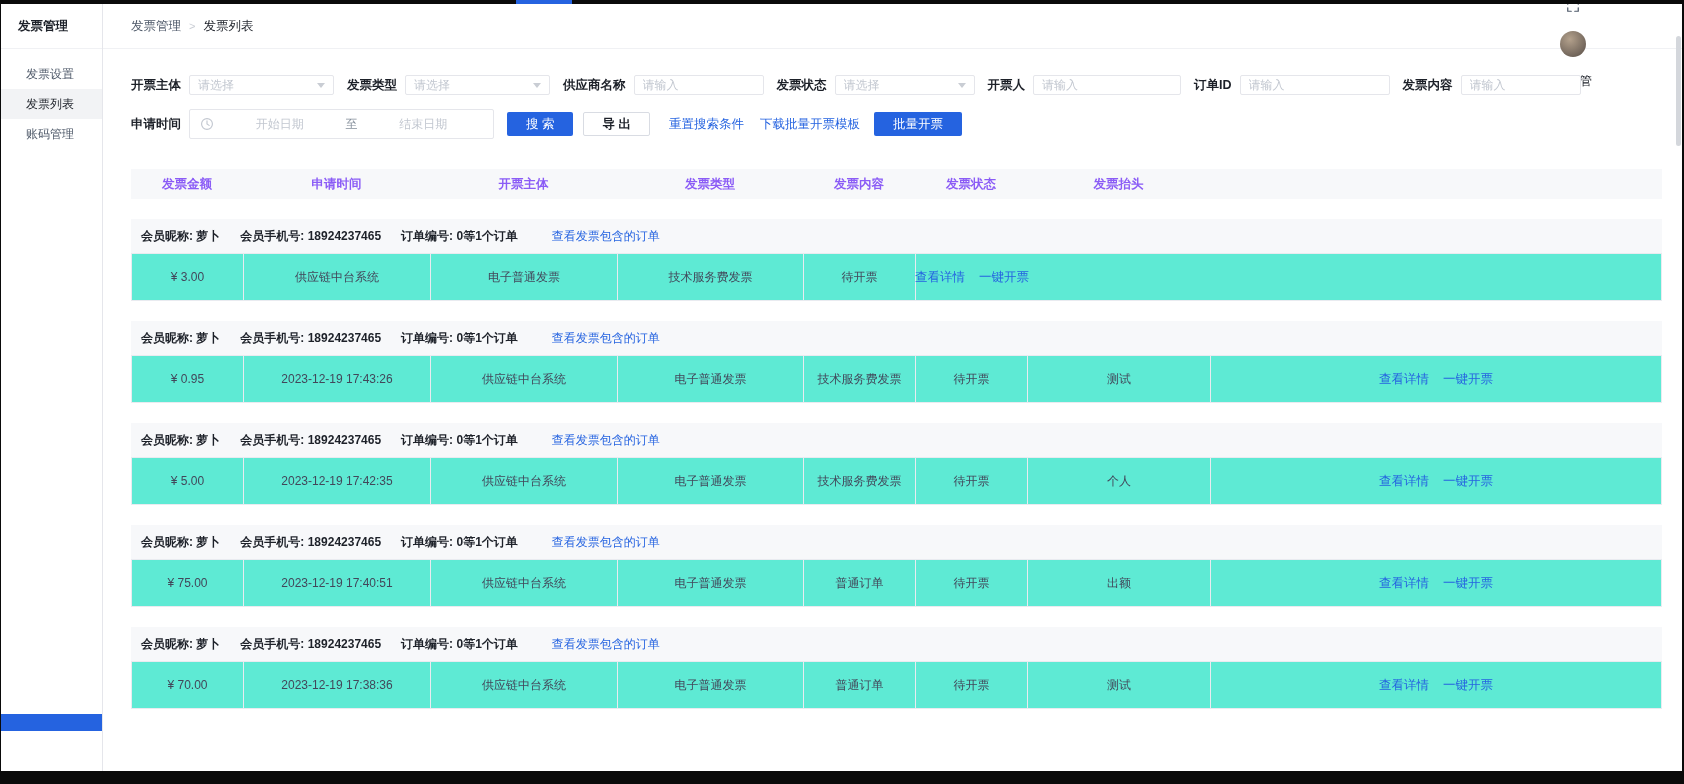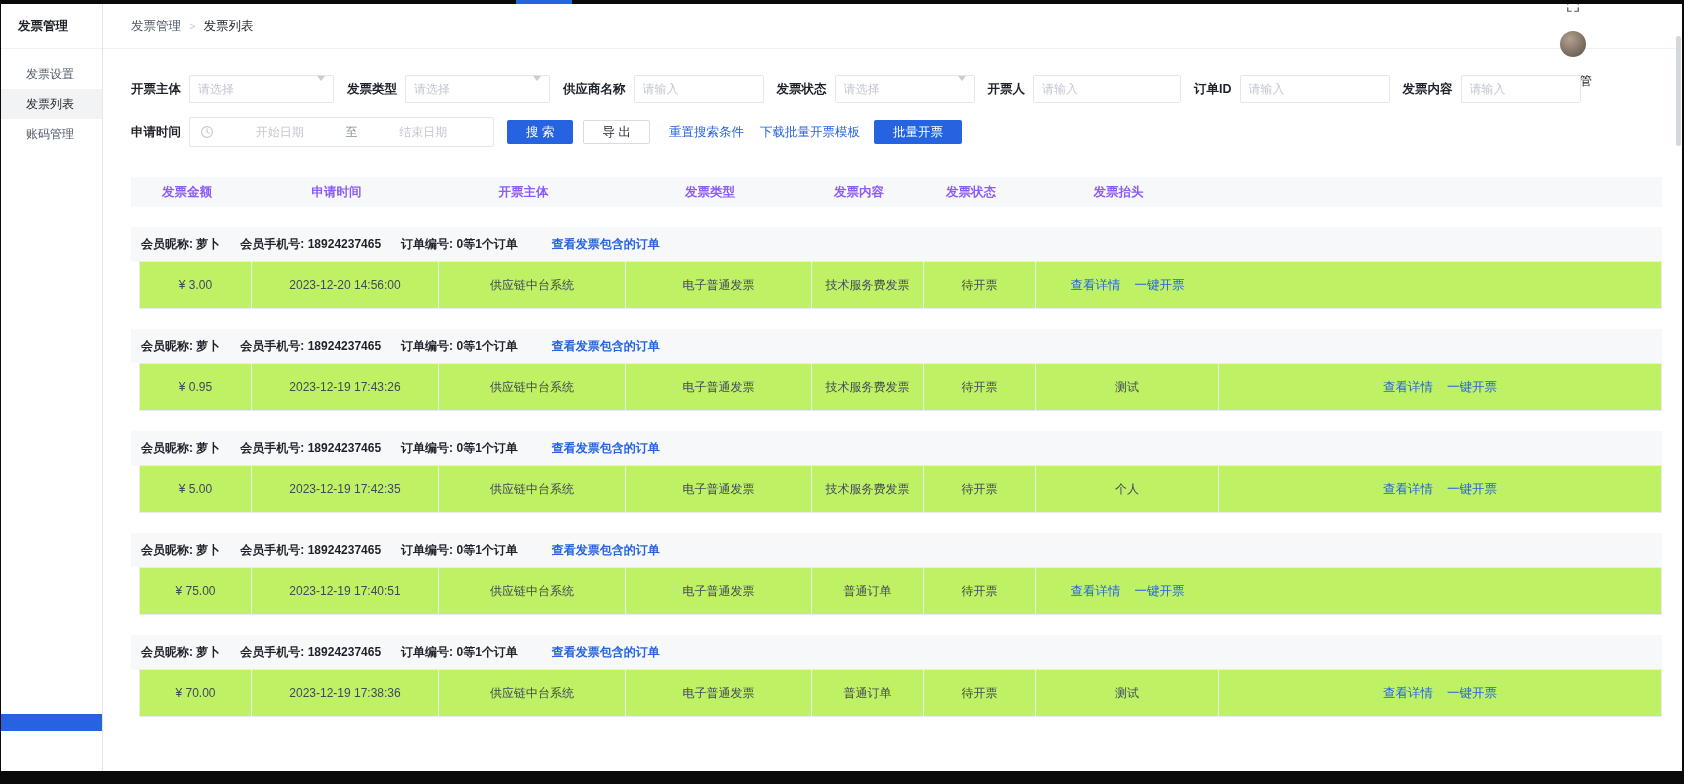--- a/index.html
+++ b/index.html
@@ -44,49 +44,49 @@
   .avatar { width: 26px; height: 26px; border-radius: 50%; background: radial-gradient(circle at 38% 32%, #b3a18c, #6e6258 75%); cursor: pointer; flex: 0 0 26px; }
   .username { font-size: 12.5px; color: #1d2129; white-space: nowrap; }
 
   .content { flex: 1; padding: 26px 20px 0 28px; overflow: hidden; }
 
   
   .f-row { display: flex; align-items: center; }
   .f-row + .f-row { margin-top: 14px; }
   .f-item { display: flex; align-items: center; margin-right: 13px; }
   .f-label { font-size: 12.5px; font-weight: 700; margin-right: 8px; white-space: nowrap; }
-  .f-box { height: 28px; border: 1px solid #e5e6eb; border-radius: 2px; background: #fff; display: flex; padding: 0 8px; }
+  .f-box { height: 20px; border: 1px solid #e5e6eb; border-radius: 2px; background: #fff; display: flex; align-items: center; padding: 0 8px; }
   .f-box input { border: none; outline: none; width: 100%; font-size: 12px; color: #1d2129; font-family: "Liberation Sans", sans-serif; background: transparent; }
   .f-box input::placeholder { color: #c2c7d0; }
   .chev { width: 0; height: 0; border-left: 4px solid transparent; border-right: 4px solid transparent; border-top: 5px solid #c9cdd4; margin-left: 6px; flex: 0 0 auto; }
   .w145 { width: 145px; } .w140 { width: 140px; } .w130 { width: 130px; }
   .w148 { width: 148px; } .w150 { width: 150px; } .w120 { width: 120px; }
 
   .date-range { width: 305px; height: 30px; border: 1px solid #e5e6eb; border-radius: 2px; display: flex; align-items: center; padding: 0 10px; }
   .date-range input { border: none; outline: none; width: 40%; flex: 1; text-align: center; font-size: 12px; font-family: "Liberation Sans", sans-serif; }
   .date-range input::placeholder { color: #c2c7d0; }
   .date-sep { font-size: 12px; color: #86909c; padding: 0 6px; }
 
   .btn { height: 24px; padding: 0 18px; font-size: 12.5px; border-radius: 2px; display: inline-flex; align-items: center; justify-content: center; cursor: pointer; border: 1px solid transparent; white-space: nowrap; }
   .btn-primary { background: var(--accent); color: #fff; }
   .btn-default { background: #fff; border-color: #d9dce3; color: #1d2129; }
   .tlink { color: var(--accent); font-size: 12.5px; cursor: pointer; text-decoration: none; white-space: nowrap; }
-  .ml10 { margin-left: 10px; } .ml14 { margin-left: 14px; } .ml16 { margin-left: 16px; } .ml38 { margin-left: 19px; }
+  .ml10 { margin-left: 10px; font-weight: bold; } .ml14 { margin-left: 14px; } .ml16 { margin-left: 16px; } .ml38 { margin-left: 19px; }
 
   
   .table { margin-top: 30px; }
   .grid-cols { display: grid; grid-template-columns: 112px 187px 187px 186px 112px 112px 183px minmax(0,1fr); }
   .thead { height: 30px; background: #f7f8fa; align-items: center; margin-bottom: 20px; }
   .th { text-align: center; font-size: 12.5px; font-weight: 700; color: #8b5cf6; }
 
   .group { margin-bottom: 20px; }
   .group-head { height: 34px; background: #f7f8fa; display: flex; align-items: center; padding: 0 10px; }
   .gh-pair { font-size: 12px; font-weight: 700; color: #1d2129; margin-right: 20px; white-space: nowrap; }
-  .gh-link { font-size: 12px; margin-left: 14px; font-weight: 700; }
-  .group-row { border: 1px solid #e9ebf0; background: #bef264; margin-left: 8px; }
+  .gh-link { font-size: 12px; margin-left: 14px; font-weight: 400; }
+  .group-row { border: 1px solid #e9ebf0; background: #5eead4; }
   .cell { height: 46px; display: flex; align-items: center; justify-content: center; font-size: 12px; color: #42475a; border-right: 1px solid #e9ebf0; padding: 0 6px; text-align: center; }
   .cell:last-child { border-right: none; }
   .cell.op { gap: 14px; }
 </style>
 </head>
 <body>
 
 <div class="top-strip">
   <div class="top-strip-accent"></div>
 </div>
@@ -226,21 +226,20 @@
         <span>18924237465</span>
       </span>
       <span class="gh-pair">
         <span>订单编号:</span>
         <span>0等1个订单</span>
       </span>
       <a class="tlink gh-link">查看发票包含的订单</a>
     </div>
     <div class="group-row grid-cols">
       <div class="cell">¥ 3.00</div>
-      <div class="cell">2023-12-20 14:56:00</div>
       <div class="cell">供应链中台系统</div>
       <div class="cell">电子普通发票</div>
       <div class="cell">技术服务费发票</div>
       <div class="cell">待开票</div>
       <div class="cell op">
         <a class="tlink">查看详情</a>
         <a class="tlink">一键开票</a>
       </div>
     </div>
   </div>
@@ -323,20 +322,21 @@
       </span>
       <a class="tlink gh-link">查看发票包含的订单</a>
     </div>
     <div class="group-row grid-cols">
       <div class="cell">¥ 75.00</div>
       <div class="cell">2023-12-19 17:40:51</div>
       <div class="cell">供应链中台系统</div>
       <div class="cell">电子普通发票</div>
       <div class="cell">普通订单</div>
       <div class="cell">待开票</div>
+      <div class="cell">出额</div>
       <div class="cell op">
         <a class="tlink">查看详情</a>
         <a class="tlink">一键开票</a>
       </div>
     </div>
   </div>
 
   <div class="group">
     <div class="group-head">
       <span class="gh-pair">

